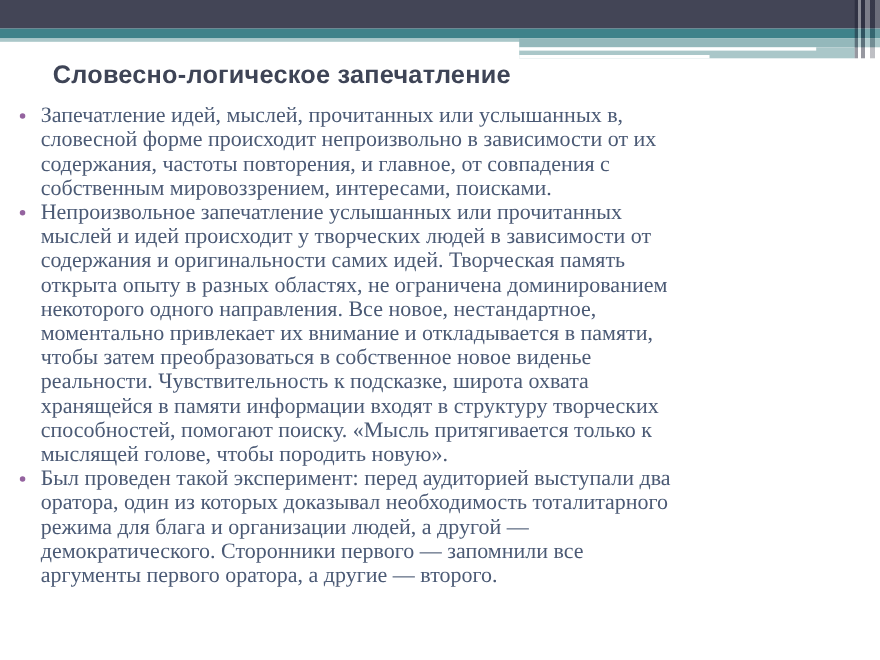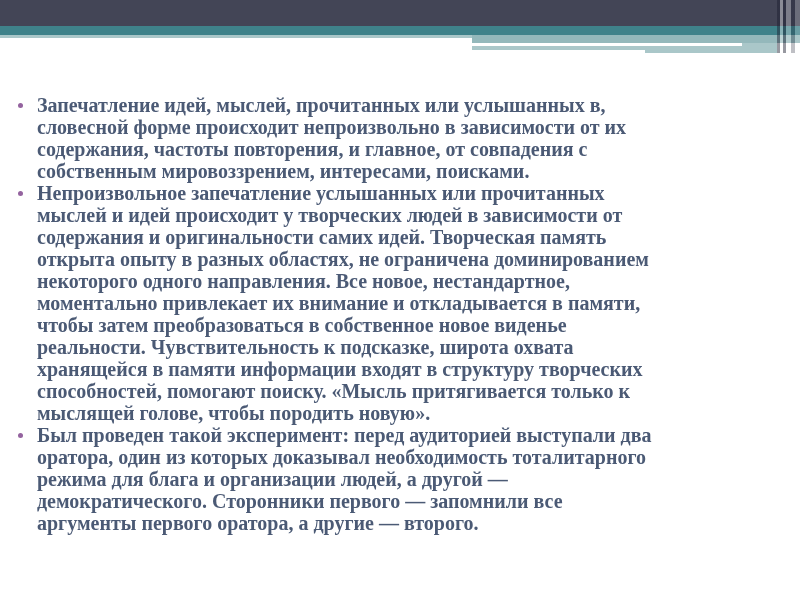--- a/index.html
+++ b/index.html
@@ -29,21 +29,21 @@
   }
   
   .title {
     position:absolute; left:48px; top:54px; margin:0;
     font-family:"Liberation Sans", sans-serif;
     font-size:23px; font-weight:bold; color:#3e4456;
     letter-spacing:0.2px; white-space:nowrap;
   }
   
   .content {
-    position:absolute; left:14px; top:94px; width:740px;font-weight:bold;
+    position:absolute; left:14px; top:94px; width:740px;
   }
   .bullet-item { display:flex; align-items:flex-start; }
   .dot {
     flex:none; width:5px; height:5px; border-radius:50%;
     background:#94639f; margin:9px 14px 0 4px;
   }
   .btext {
     flex:1; font-size:20px; line-height:22px; color:#4b5a75;
     white-space:pre-line; text-align:left;
   }
@@ -55,20 +55,21 @@
 
   <div class="dec d-dark"></div>
   <div class="dec d-teal"></div>
   <div class="dec d-light"></div>
   <div class="dec d-med"></div>
   <div class="dec d-light2"></div>
   <div class="dec d-white1"></div>
   <div class="dec d-white2"></div>
   <div class="dec d-stripes"></div>
 
+  <h1 class="title">Словесно-логическое запечатление</h1>
 
   <div class="content">
 
     <div class="bullet-item">
       <span class="dot"></span>
       <div class="btext">Запечатление идей, мыслей, прочитанных или услышанных в,
 словесной форме происходит непроизвольно в зависимости от их
 содержания, частоты повторения, и главное, от совпадения с
 собственным мировоззрением, интересами, поисками.</div>
     </div>

